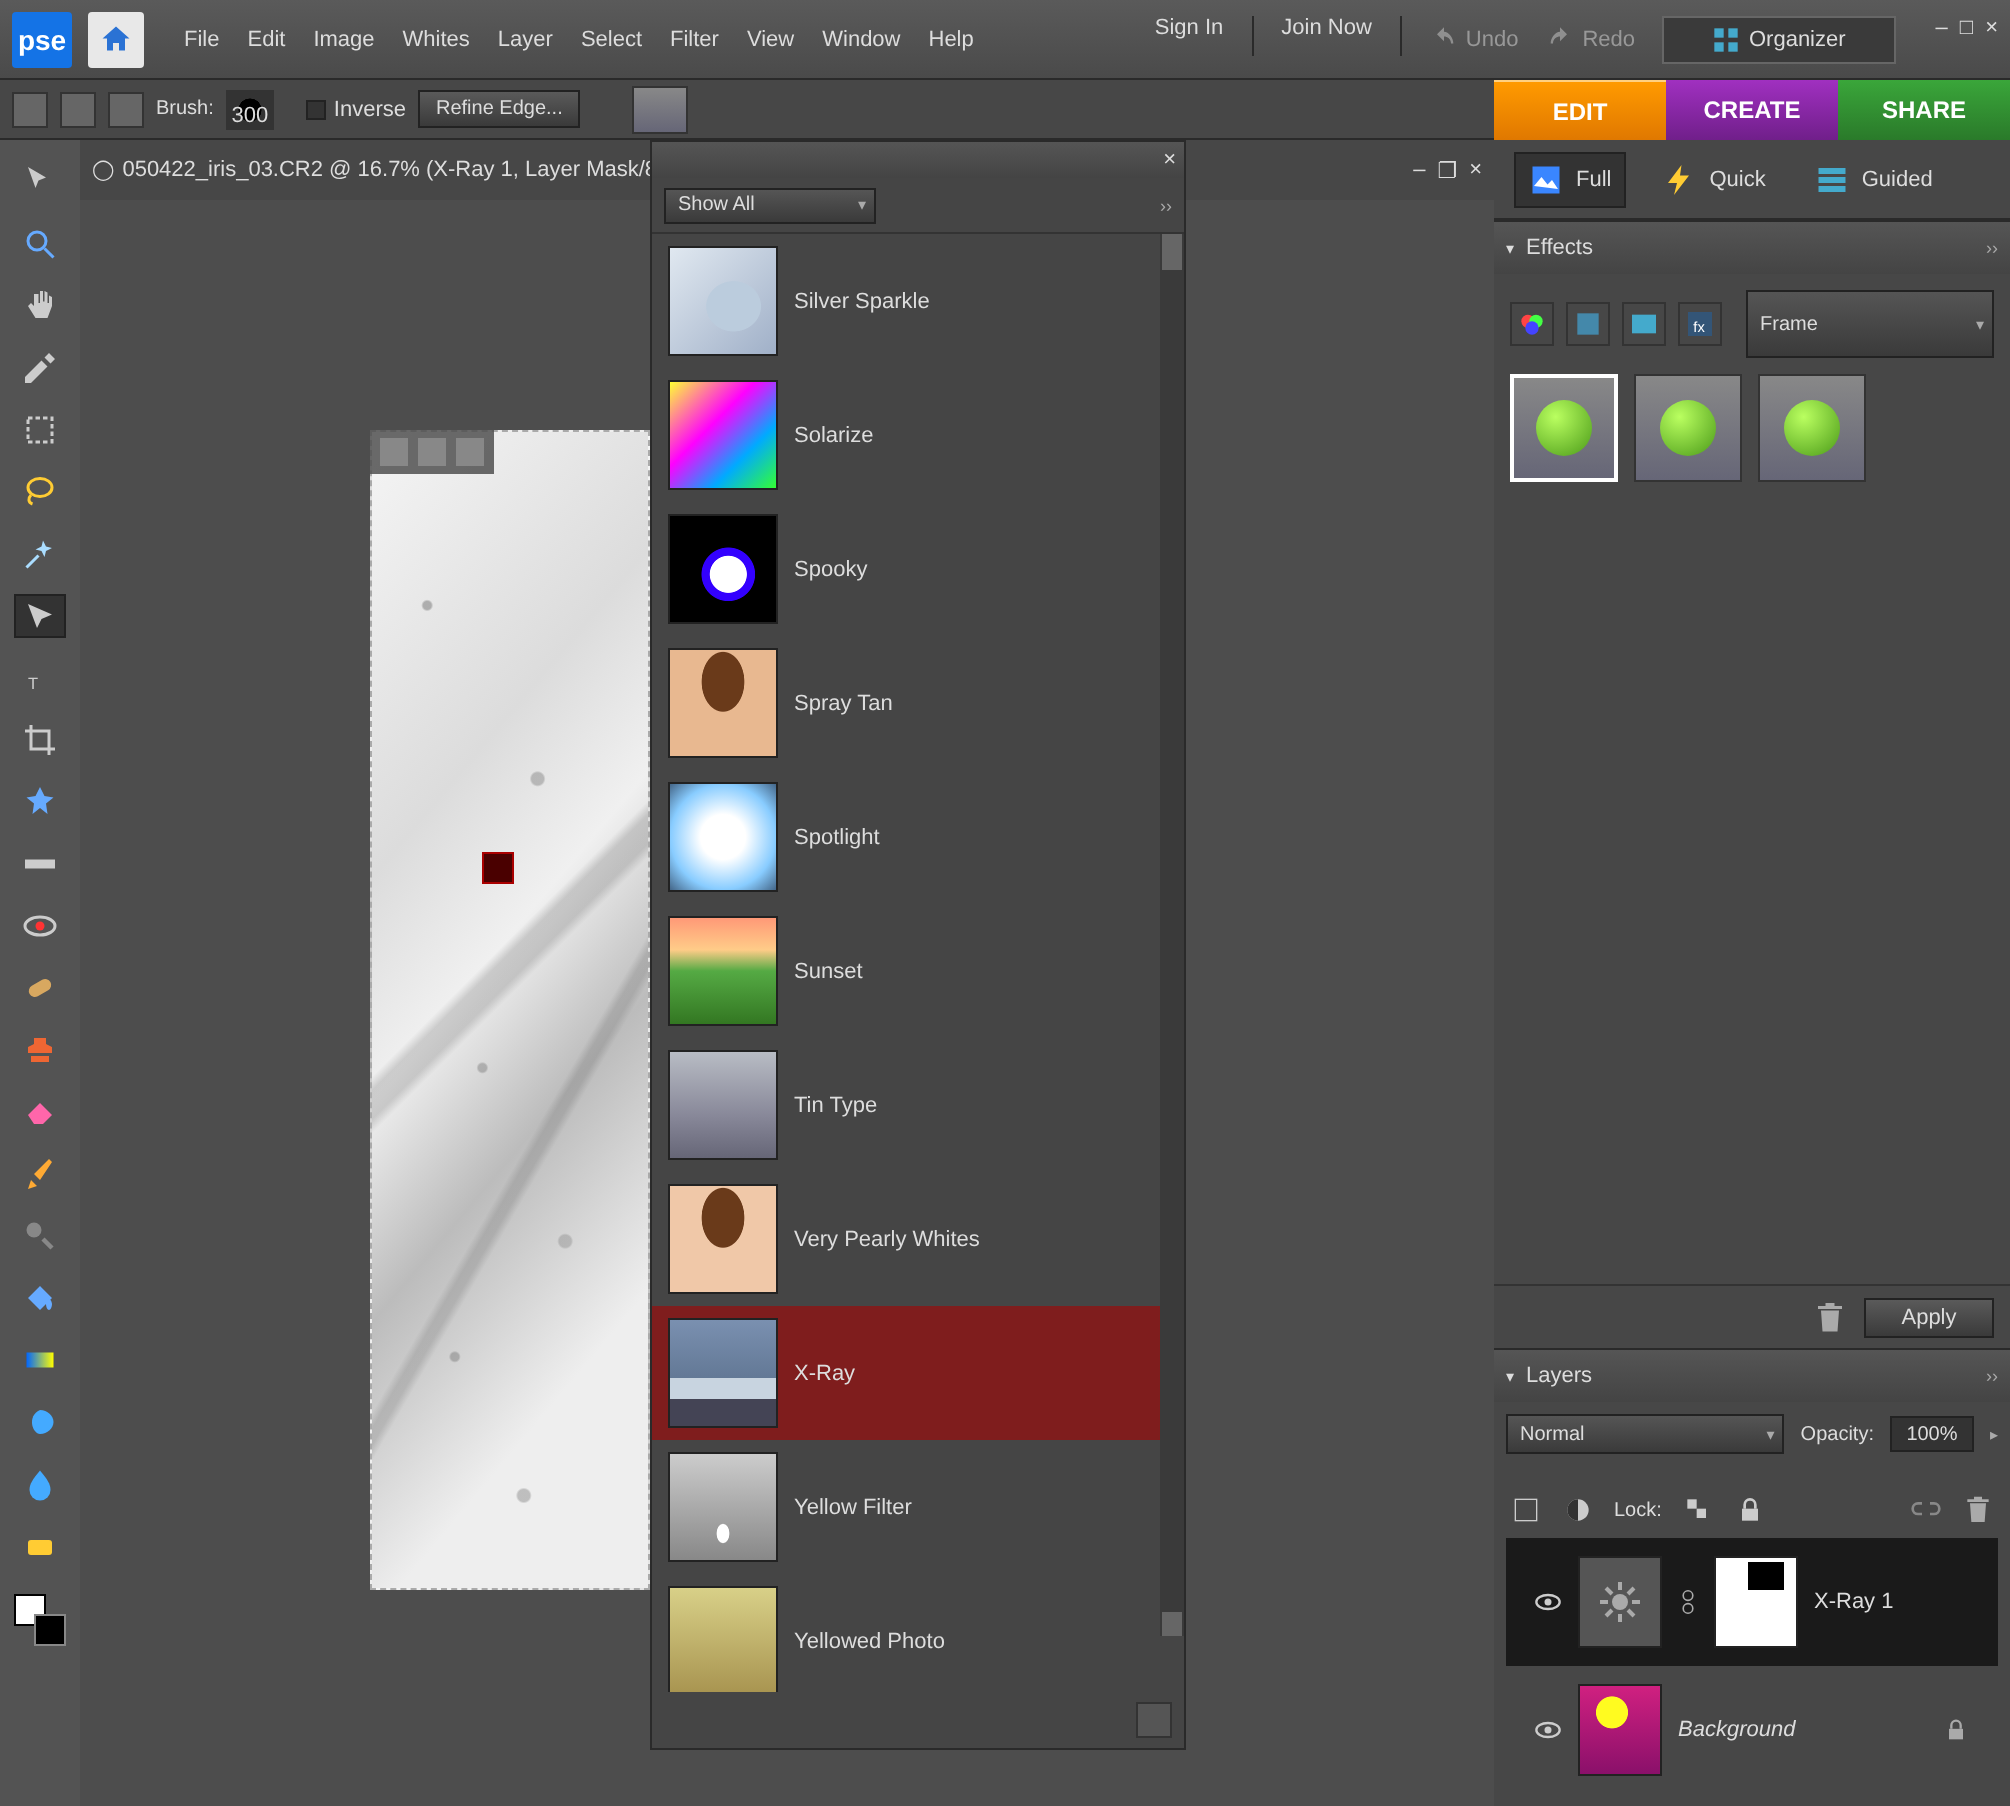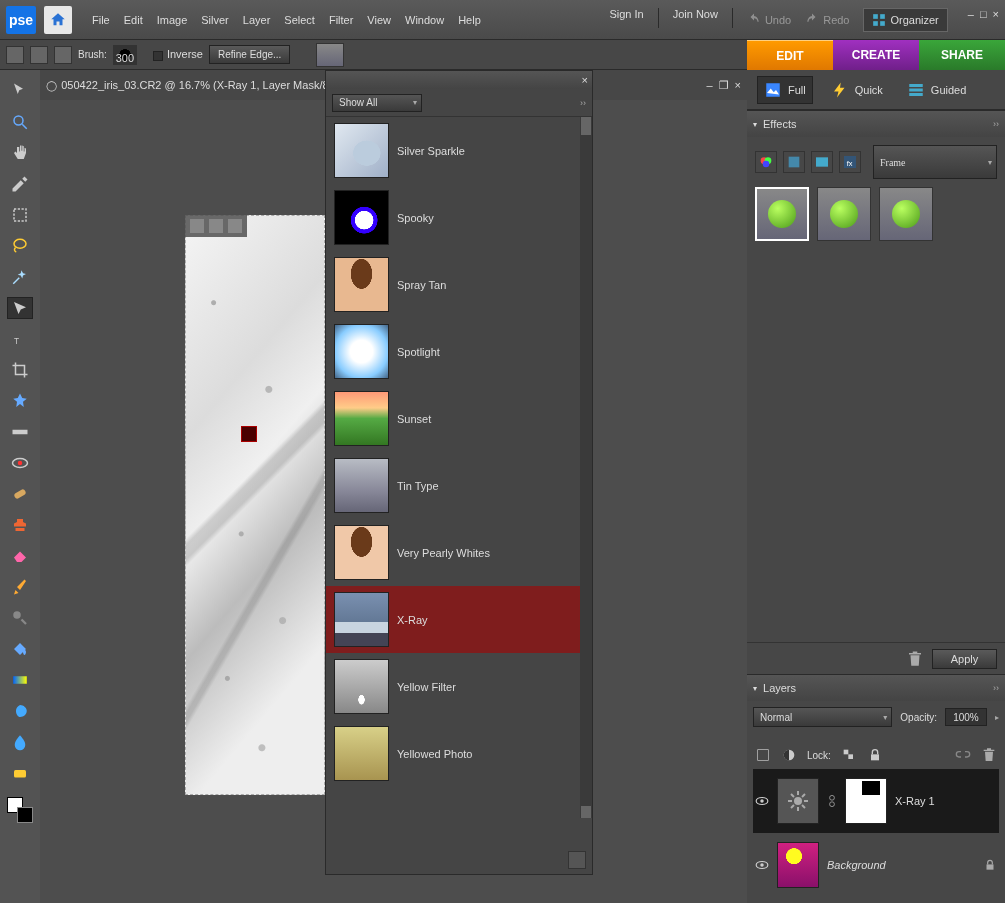--- a/index.html
+++ b/index.html
@@ -9,21 +9,21 @@
 .appbar { height: 40px; background: linear-gradient(#5a5a5a,#4a4a4a); display: flex; align-items: center; padding: 0 6px; gap: 8px; border-bottom: 1px solid #2a2a2a; }
 .logo-pse { width: 30px; height: 28px; background: #1473e6; color: #fff; display: flex; align-items: center; justify-content: center; font-weight: bold; font-size: 14px; border-radius: 2px; }
 .home-icon { width: 28px; height: 28px; background: #e8e8e8; display: flex; align-items: center; justify-content: center; border-radius: 2px;}
 .home-icon svg { width: 18px; height: 18px; }
 .menus { display: flex; gap: 14px; margin-left: 12px;}
 .menus span { cursor: pointer; }
 .appbar-right { margin-left: auto; display: flex; gap: 14px;}
 .sep-v { width:1px; height:20px; background:#2a2a2a; }
 .undo-redo { display:flex; gap:4px; align-items:center; opacity:0.5;}
 .undo-redo svg { width:14px; height:14px; }
-.organizer-btn { display:flex; align-items:center; gap:4px; background:#3a3a3a; padding:4px 8px; border:1px solid #666; }
+.organizer-btn { display:flex; align-items:center; gap:4px; background:#3a3a3a; padding:4px 24px; border:1px solid #666; }
 .organizer-btn svg{width:14px;height:14px;}
 .win-ctrl { display:flex; gap:6px; font-size:14px; margin-left:6px;}
 
 
 .optionsbar { height: 30px; background: #474747; display: flex; align-items: center; padding: 0 6px; gap: 6px; border-bottom:1px solid #2a2a2a;}
 .tiny-icon { width:18px;height:18px;background:#666;border:1px solid #333;}
 .brush-label { font-size: 10px; }
 .brush-swatch { width:24px; height:20px; border:1px solid #333; background:radial-gradient(circle,#000 40%,#333 41%); display:flex; align-items:flex-end; justify-content:center; font-size:8px;}
 .btn-small { background: linear-gradient(#5a5a5a,#3a3a3a); border:1px solid #222; padding:3px 8px; font-size:10px;}
 .checkbox-like { width:10px;height:10px;border:1px solid #222;background:#333;display:inline-block;vertical-align:middle;margin-right:4px;}
@@ -67,21 +67,21 @@
  linear-gradient(120deg,transparent 60%,rgba(0,0,0,0.12) 61%,rgba(0,0,0,0.12) 62%,transparent 63%);}
 .canvas .marker{position:absolute; left:55px; top:210px; width:16px;height:16px;background:#4a0000;border:1px solid #a00;}
 .canvas-toolbar { position:absolute; left:145px; top:115px; width:62px; height:22px; background:rgba(80,80,80,0.85); display:flex; align-items:center; justify-content:space-around; padding:0 2px;}
 .canvas-toolbar .ti{width:14px;height:14px;background:#888;}
 
 
 .flyout { position:absolute; left:325px; top:70px; width:268px; height:805px; background:#454545; border:1px solid #2a2a2a; display:flex; flex-direction:column;}
 .flyout-titlebar { height:18px; background:linear-gradient(#555,#444); display:flex; justify-content:flex-end; align-items:center; padding:0 4px; font-size:10px;}
 .flyout-titlebar .x{cursor:pointer;}
 .flyout-filter { height:28px; display:flex; align-items:center; padding:0 6px; border-bottom:1px solid #333; gap:6px;}
-.flyout-filter .dd { flex:0 0 auto; width:90px; height:18px; background:linear-gradient(#555,#3a3a3a); border:1px solid #222; display:flex; align-items:center; padding:0 6px; font-size:10px; position:relative;}
+.flyout-filter .dd { flex:0 0 auto; width:106px; height:18px; background:linear-gradient(#555,#3a3a3a); border:1px solid #222; display:flex; align-items:center; padding:0 6px; font-size:10px; position:relative;}
 .flyout-filter .dd::after{content:"▾"; position:absolute; right:4px; font-size:8px;color:#aaa;}
 .flyout-filter .dbl-arrow{margin-left:auto;font-size:9px;color:#aaa;}
 .flyout-list { flex:1; overflow:hidden; position:relative;}
 .flyout-list-inner { position:absolute; inset:0 12px 0 0; overflow:hidden;}
 .flyout-sb { position:absolute; right:0; top:0; bottom:28px; width:12px; background:#3a3a3a;}
 .flyout-sb .thumb{ position:absolute; top:0; left:1px; right:1px; height:18px; background:#666;}
 .flyout-sb .thumb2{ position:absolute; bottom:0; left:1px; right:1px; height:12px; background:#666;}
 .effect-item { display:flex; align-items:center; gap:8px; padding:6px 8px; height:67px;}
 .effect-item.selected { background:#7f1d1d;}
 .effect-thumb { width:55px; height:55px; border:1px solid #222; flex:0 0 auto;}
@@ -92,21 +92,21 @@
 
 .right-panel { position:absolute; right:0; top:110px; width:258px; bottom:0; background:#474747; display:flex; flex-direction:column;}
 .panel-section { border-top:1px solid #2a2a2a;}
 .panel-title { height:26px; background:linear-gradient(#555,#444); display:flex; align-items:center; padding:0 6px; gap:6px; font-size:12px;}
 .panel-title .tri{font-size:8px;}
 .panel-title .dbl-arrow{margin-left:auto;font-size:9px;color:#aaa;}
 .effects-body { padding:8px; }
 .effects-type-row { display:flex; gap:6px; align-items:center; margin-bottom:8px;}
 .etype { width:22px;height:22px; border:1px solid #333; display:flex;align-items:center;justify-content:center;}
 .etype svg{width:16px;height:16px;}
-.frame-dd { flex:1; height:17px; background:linear-gradient(#555,#3a3a3a); border:1px solid #222; display:flex; align-items:center; padding:16px 6px; font-size:10px; position:relative; margin-left:6px;font-family:Liberation Serif, serif;}
+.frame-dd { flex:1; height:17px; background:linear-gradient(#555,#3a3a3a); border:1px solid #222; display:flex; align-items:center; padding:16px 6px; font-size:10px; position:relative; margin-left:6px;}
 .frame-dd::after{content:"▾";position:absolute;right:4px;font-size:8px;color:#aaa;}
 .frame-thumbs { display:flex; gap:8px;}
 .frame-thumb { width:54px;height:54px; border:1px solid #333; background:linear-gradient(#888,#667);}
 .frame-thumb.sel{border:2px solid #fff;}
 .apple { width:100%;height:100%;display:flex;align-items:center;justify-content:center;}
 .apple .a{width:28px;height:28px;background:radial-gradient(circle at 35% 30%,#baff60,#4a9a18);border-radius:50%;}
 .effects-spacer{flex:1;}
 .effects-footer{height:32px;display:flex;align-items:center;justify-content:flex-end;gap:8px;padding:0 8px;border-top:1px solid #333;}
 .effects-footer .trash{width:18px;height:18px;}
 .effects-footer .apply-btn{width:65px;height:20px;background:linear-gradient(#5a5a5a,#3a3a3a);border:1px solid #222;display:flex;align-items:center;justify-content:center;}
@@ -114,21 +114,21 @@
 .layers-body{padding:6px;}
 .layers-opts{display:flex;align-items:center;gap:8px;margin-bottom:20px;}
 .blend-dd{flex:1;height:20px;background:linear-gradient(#555,#3a3a3a);border:1px solid #222;display:flex;align-items:center;padding:0 6px;font-size:10px;position:relative;}
 .blend-dd::after{content:"▾";position:absolute;right:4px;font-size:8px;color:#aaa;}
 .opacity-lbl{font-size:10px;}
 .opacity-box{width:42px;height:18px;background:#333;border:1px solid #222;display:flex;align-items:center;justify-content:center;font-size:10px;}
 .layers-iconrow{display:flex;align-items:center;gap:10px;margin-bottom:6px;padding:0 2px;}
 .layers-iconrow .li{width:16px;height:16px;}
 .layers-iconrow .lock-lbl{font-size:10px;}
 .layers-iconrow .spacer{flex:1;}
-.layer-row{display:flex;align-items:center;gap:8px;padding:6px 2px;height:64px;}
+.layer-row{display:flex;align-items:center;gap:8px;padding:6px 14px;height:64px;}
 .layer-row.sel{background:#1a1a1a;}
 .eye{width:14px;height:14px;}
 .layer-thumb{width:42px;height:46px;border:1px solid #222;background:#333;display:flex;align-items:center;justify-content:center;}
 .layer-thumb.gear{background:#555;}
 .layer-thumb.mask{background:#fff;}
 .layer-thumb.mask .blk{width:18px;height:14px;background:#000;margin-top:-26px;margin-left:10px;}
 .layer-thumb.bgimg{background:radial-gradient(circle at 40% 30%,#fffb20 0,#fffb20 20%,transparent 21%),linear-gradient(#d02080,#8a106a);}
 .layer-name{font-size:11px;}
 .layer-name.italic{font-style:italic;}
 .link-icn{width:10px;height:16px;}
@@ -160,21 +160,21 @@
   <div class="logo-pse">pse</div>
   <div class="home-icon">
     <svg viewBox="0 0 24 24">
         <path fill="#2a72d4" d="M12 3l9 8h-3v8h-4v-5h-4v5H6v-8H3z"></path>
       </svg>
   </div>
   <div class="menus">
     <span>File</span>
     <span>Edit</span>
     <span>Image</span>
-    <span>Silver</span>
+    <span>Whites</span>
     <span>Layer</span>
     <span>Select</span>
     <span>Filter</span>
     <span>View</span>
     <span>Window</span>
     <span>Help</span>
   </div>
   <div class="appbar-right">
     <span>Sign In</span>
     <div class="sep-v"></div>
@@ -413,20 +413,24 @@
     </div>
   <div class="flyout-filter">
     <div class="dd">Show All</div>
     <span class="dbl-arrow">››</span>
   </div>
   <div class="flyout-list">
     <div class="flyout-list-inner" id="flyout-list-inner">
         <div class="effect-item">
           <div class="effect-thumb th-silver"></div>
           <span class="effect-name">Silver Sparkle</span>
+        </div>
+        <div class="effect-item">
+          <div class="effect-thumb th-solar"></div>
+          <span class="effect-name">Solarize</span>
         </div>
         <div class="effect-item">
           <div class="effect-thumb th-spooky"></div>
           <span class="effect-name">Spooky</span>
         </div>
         <div class="effect-item">
           <div class="effect-thumb th-spray"></div>
           <span class="effect-name">Spray Tan</span>
         </div>
         <div class="effect-item">

